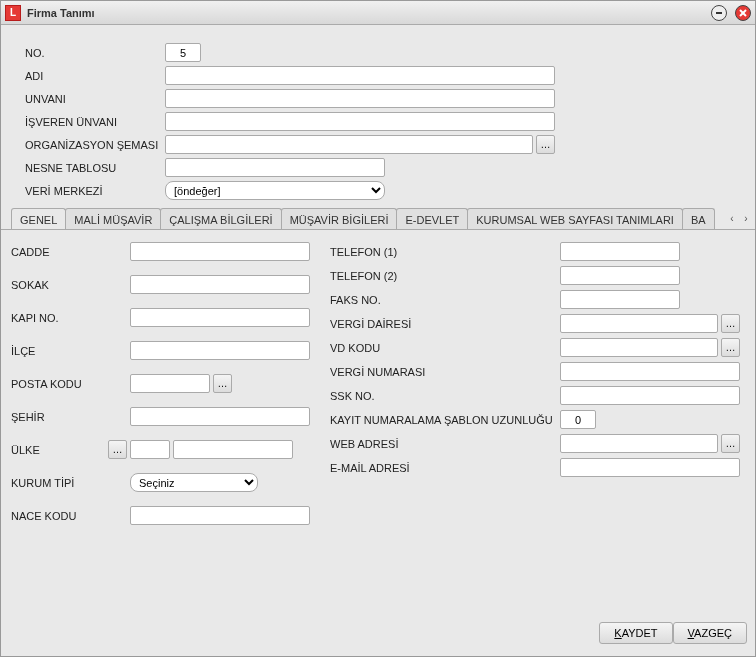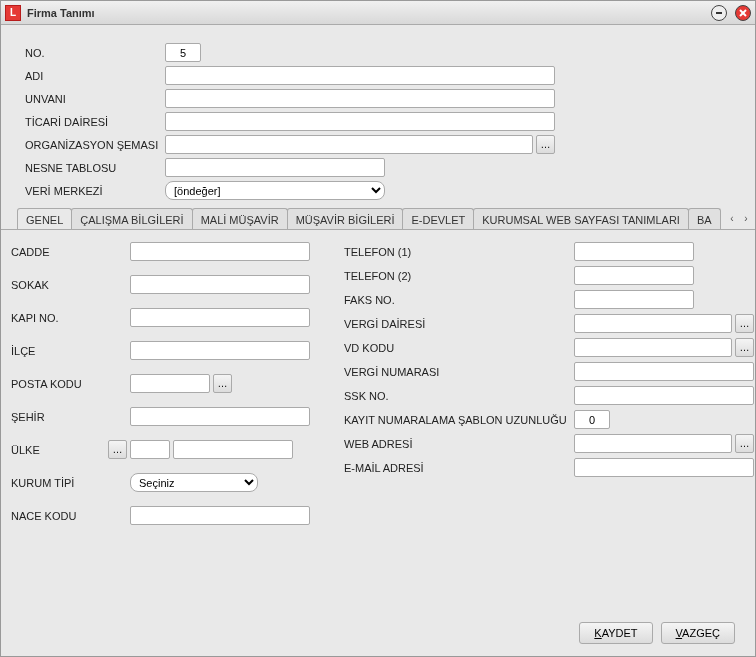--- a/index.html
+++ b/index.html
@@ -105,21 +105,21 @@
     align-items: center;
     justify-content: center;
     cursor: pointer;
     padding: 0;
     margin-left: 3px;
   }
 
   .tabbar {
     display: flex;
     align-items: stretch;
-    padding-left: 16px;
+    padding-left: 10px;
     height: 22px;
     border-bottom: 1px solid #aaa;
     gap: 0;
     overflow: hidden;
   }
   .tab {
     padding: 4px 8px 3px;
     font-size: 11px;
     color: #333;
     border: 1px solid #aaa;
@@ -170,33 +170,33 @@
   }
   .col-left .lbl2 {
     font-size: 11px;
     color: #222;
   }
   .col-right {
     display: grid;
     grid-template-columns: 230px 180px;
     row-gap: 5px;
     align-items: center;
-    margin-left: 26px;
+    margin-left: 12px;
   }
   .col-right .lbl2 {
     font-size: 11px;
     color: #222;
   }
   .inline-ctrls { display: flex; align-items: center; }
 
   .footer {
     display: flex;
     justify-content: flex-end;
-    gap: 8px;
-    padding: 8px 20px 12px;
+    gap: 0;
+    padding: 8px 8px 12px;
   }
   .btn {
     height: 22px;
     padding: 0 14px;
     border: 1px solid #aaa;
     background: linear-gradient(to bottom, #f5f5f5, #dcdcdc);
     border-radius: 3px;
     font-family: inherit;
     font-size: 11px;
     cursor: pointer;
@@ -231,21 +231,21 @@
     </div>
     <div class="form-row">
       <span class="lbl">ADI</span>
       <input class="text-input" style="width: 390px;">
     </div>
     <div class="form-row">
       <span class="lbl">UNVANI</span>
       <input class="text-input" style="width: 390px;">
     </div>
     <div class="form-row">
-      <span class="lbl">TİCARİ DAİRESİ</span>
+      <span class="lbl">İŞVEREN ÜNVANI</span>
       <input class="text-input" style="width: 390px;">
     </div>
     <div class="form-row">
       <span class="lbl">ORGANİZASYON ŞEMASI</span>
       <input class="text-input" style="width: 368px;">
       <button class="ellipsis-btn">…</button>
     </div>
     <div class="form-row">
       <span class="lbl">NESNE TABLOSU</span>
       <input class="text-input" style="width: 220px;">
@@ -256,24 +256,24 @@
         <option>[öndeğer]</option>
       </select>
     </div>
   </div>
 
   <div class="tabbar">
     <div class="tab active">
         <span>GENEL</span>
       </div>
     <div class="tab">
+        <span>MALİ MÜŞAVİR</span>
+      </div>
+    <div class="tab">
         <span>ÇALIŞMA BİLGİLERİ</span>
-      </div>
-    <div class="tab">
-        <span>MALİ MÜŞAVİR</span>
       </div>
     <div class="tab">
         <span>MÜŞAVİR BİGİLERİ</span>
       </div>
     <div class="tab">
         <span>E-DEVLET</span>
       </div>
     <div class="tab">
         <span>KURUMSAL WEB SAYFASI TANIMLARI</span>
       </div>

